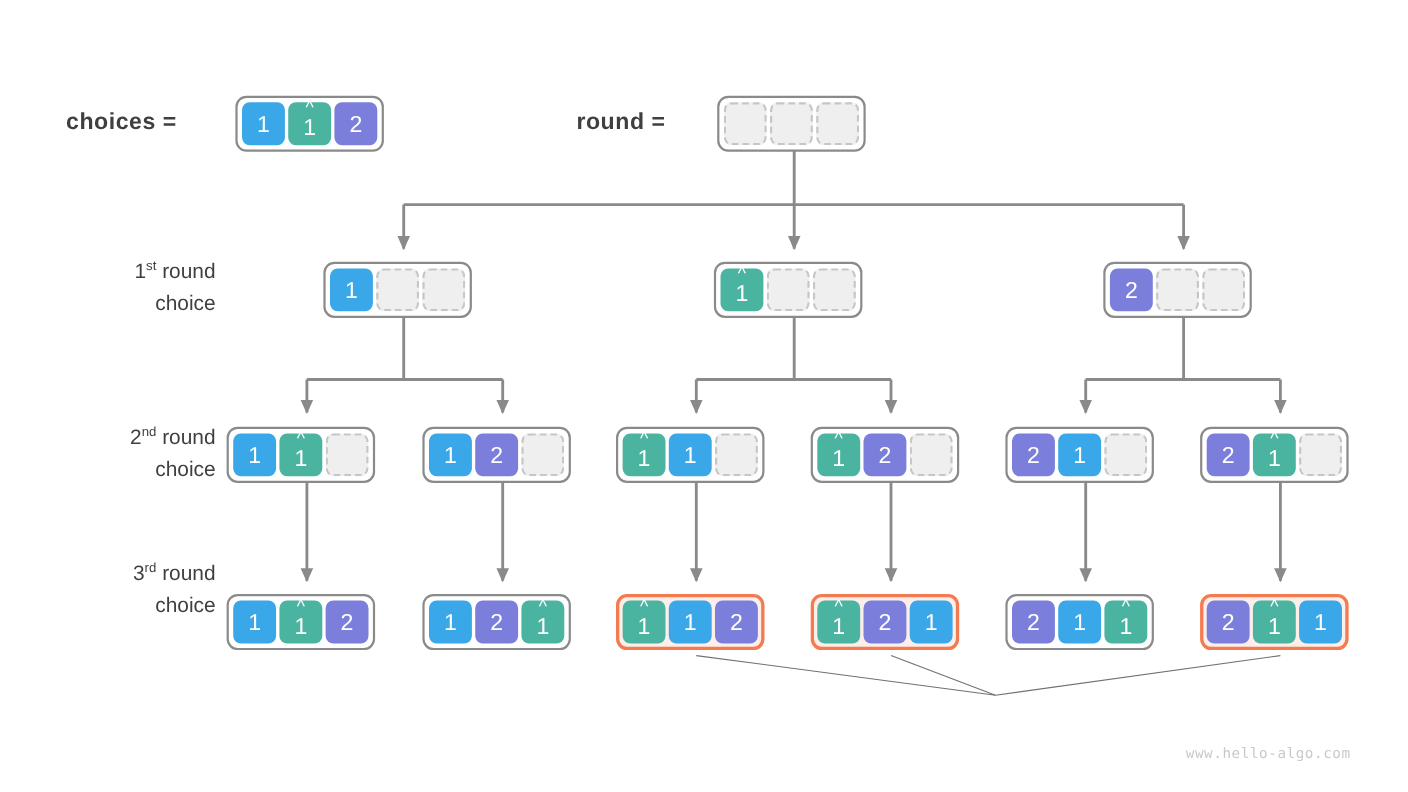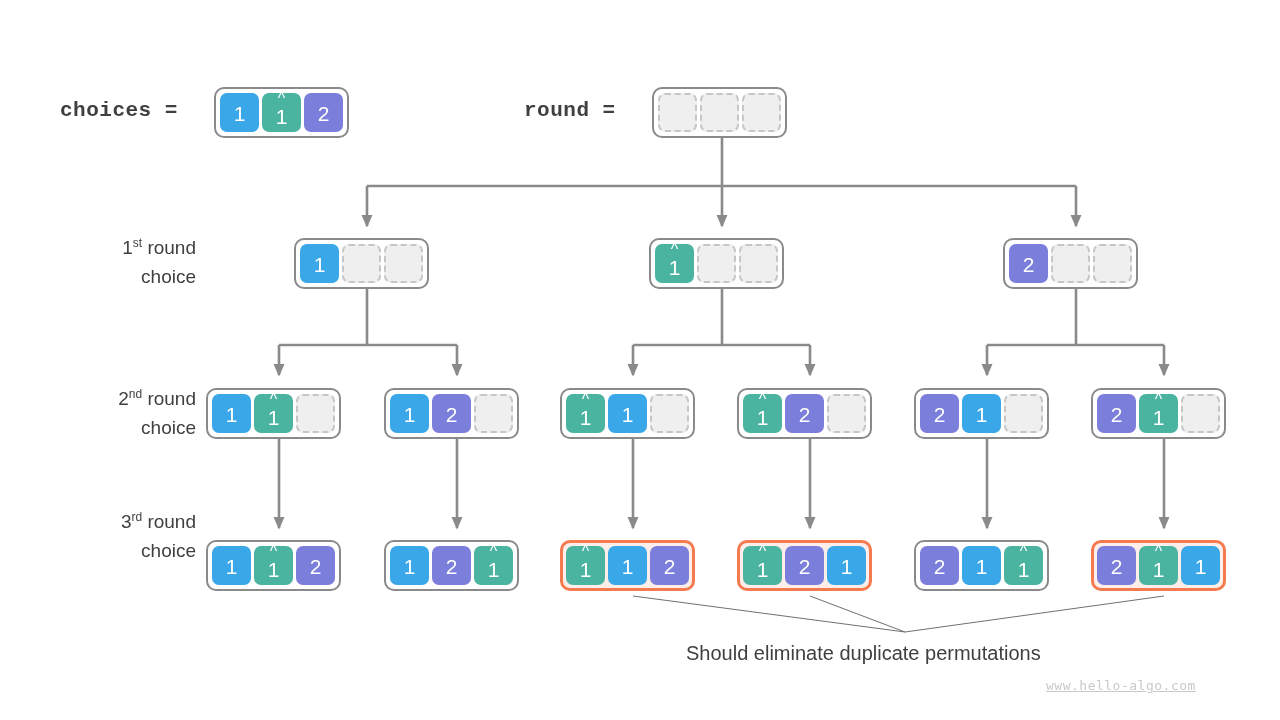--- a/index.html
+++ b/index.html
@@ -27,21 +27,21 @@
     position: absolute;
     left: 0; top: 0;
     width: 1280px;
     height: 720px;
     pointer-events: none;
   }
 
   
   .mono-label {
     position: absolute;
-    font-family: Liberation Mono, monospace;
+    font-family: Liberation Sans, sans-serif;
     font-weight: bold;
     font-size: 21px;
     color: #3f3f3f;
     white-space: nowrap;
     letter-spacing: 0.5px;
   }
   .round-label {
     position: absolute;
     font-family: "Liberation Sans", sans-serif;
     font-size: 19px;
@@ -391,17 +391,16 @@
         <span class="val">2</span>
       </div>
       <div class="cell teal hat">
         <span class="val">1</span>
       </div>
       <div class="cell blue">
         <span class="val">1</span>
       </div>
     </div>
 
-  <div class="caption" style="left:686px; top:642px;">Should eliminate duplicate permutations</div>
-
-  <div class="watermark" style="left:1046px; top:678px;text-decoration:underline;">www.hello-algo.com</div>
+
+  <div class="watermark" style="left:1078px; top:678px;">www.hello-algo.com</div>
 
 </div>
 
 </body></html>

